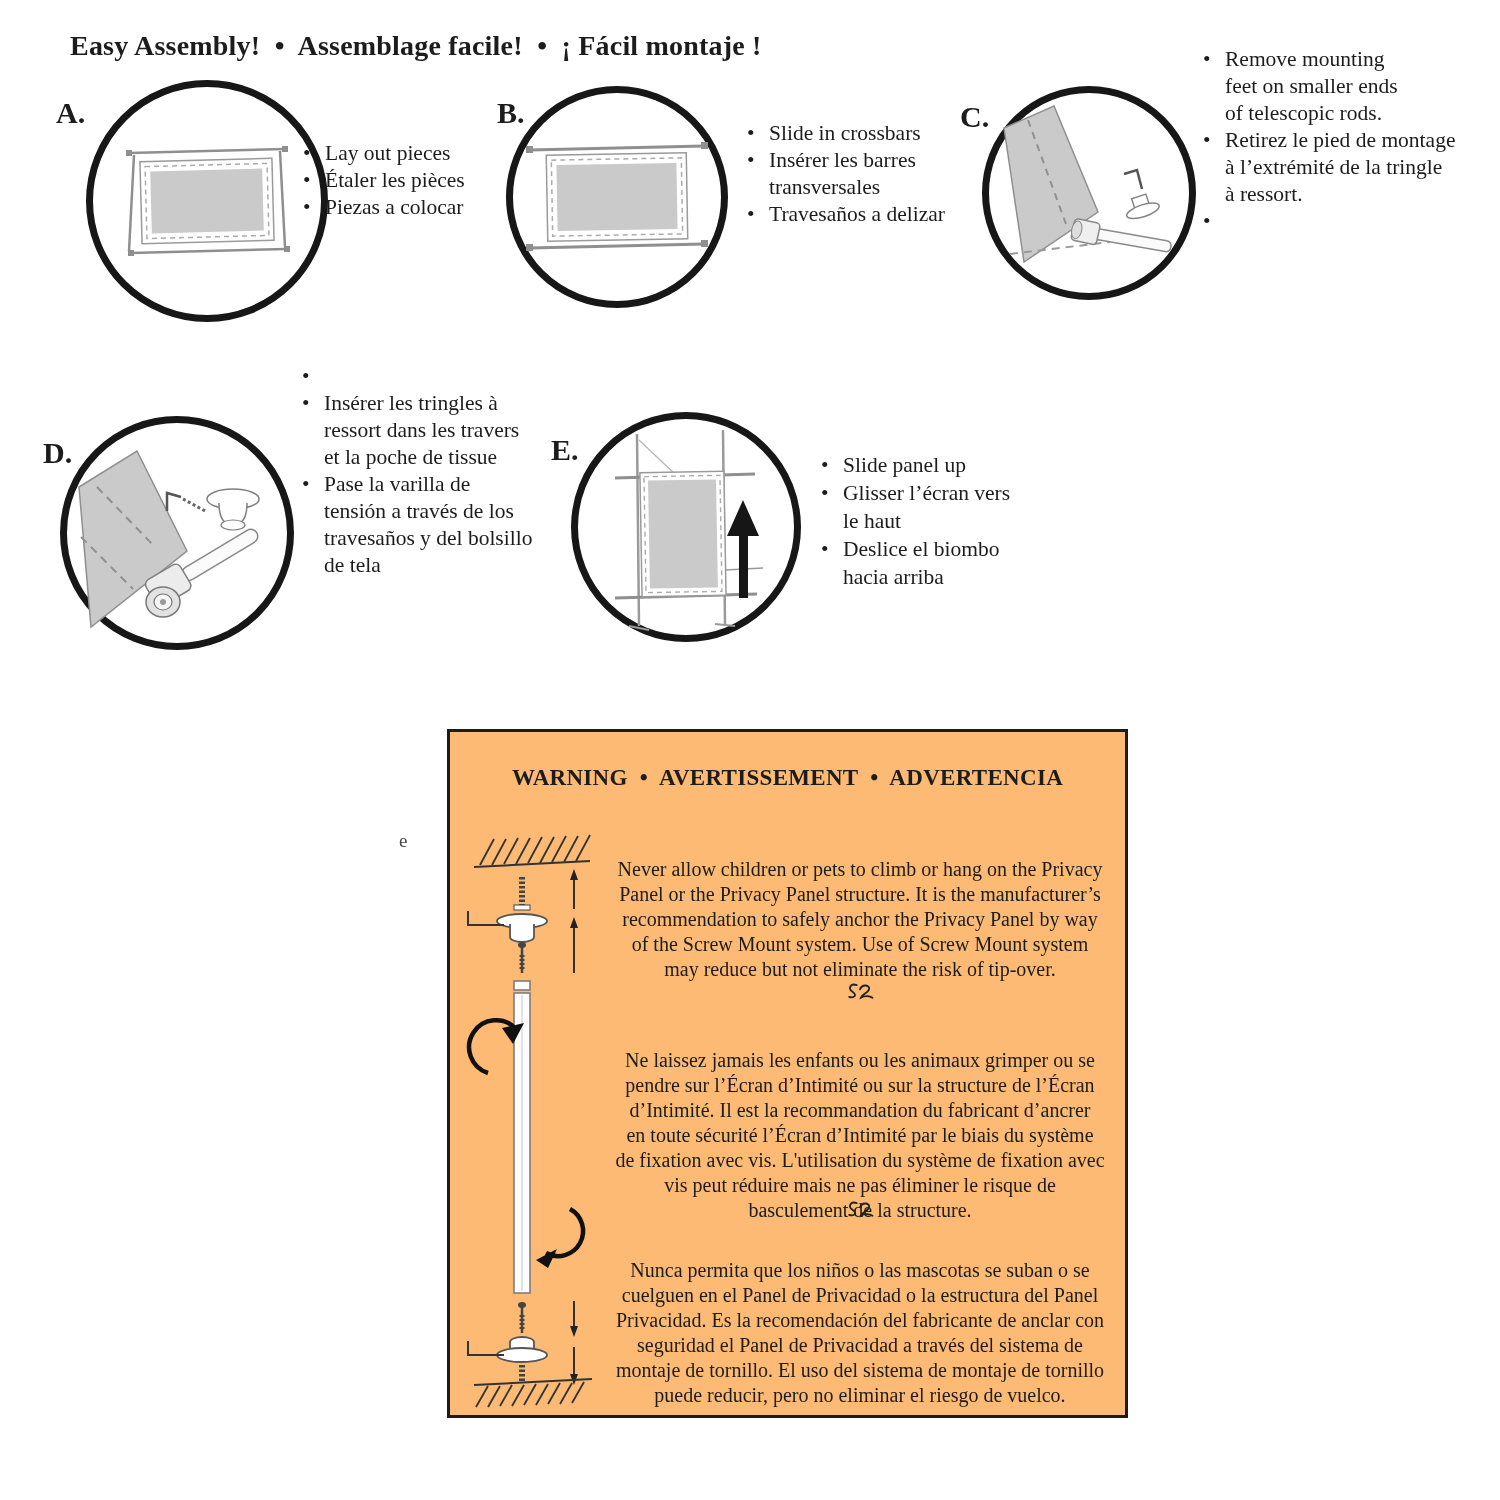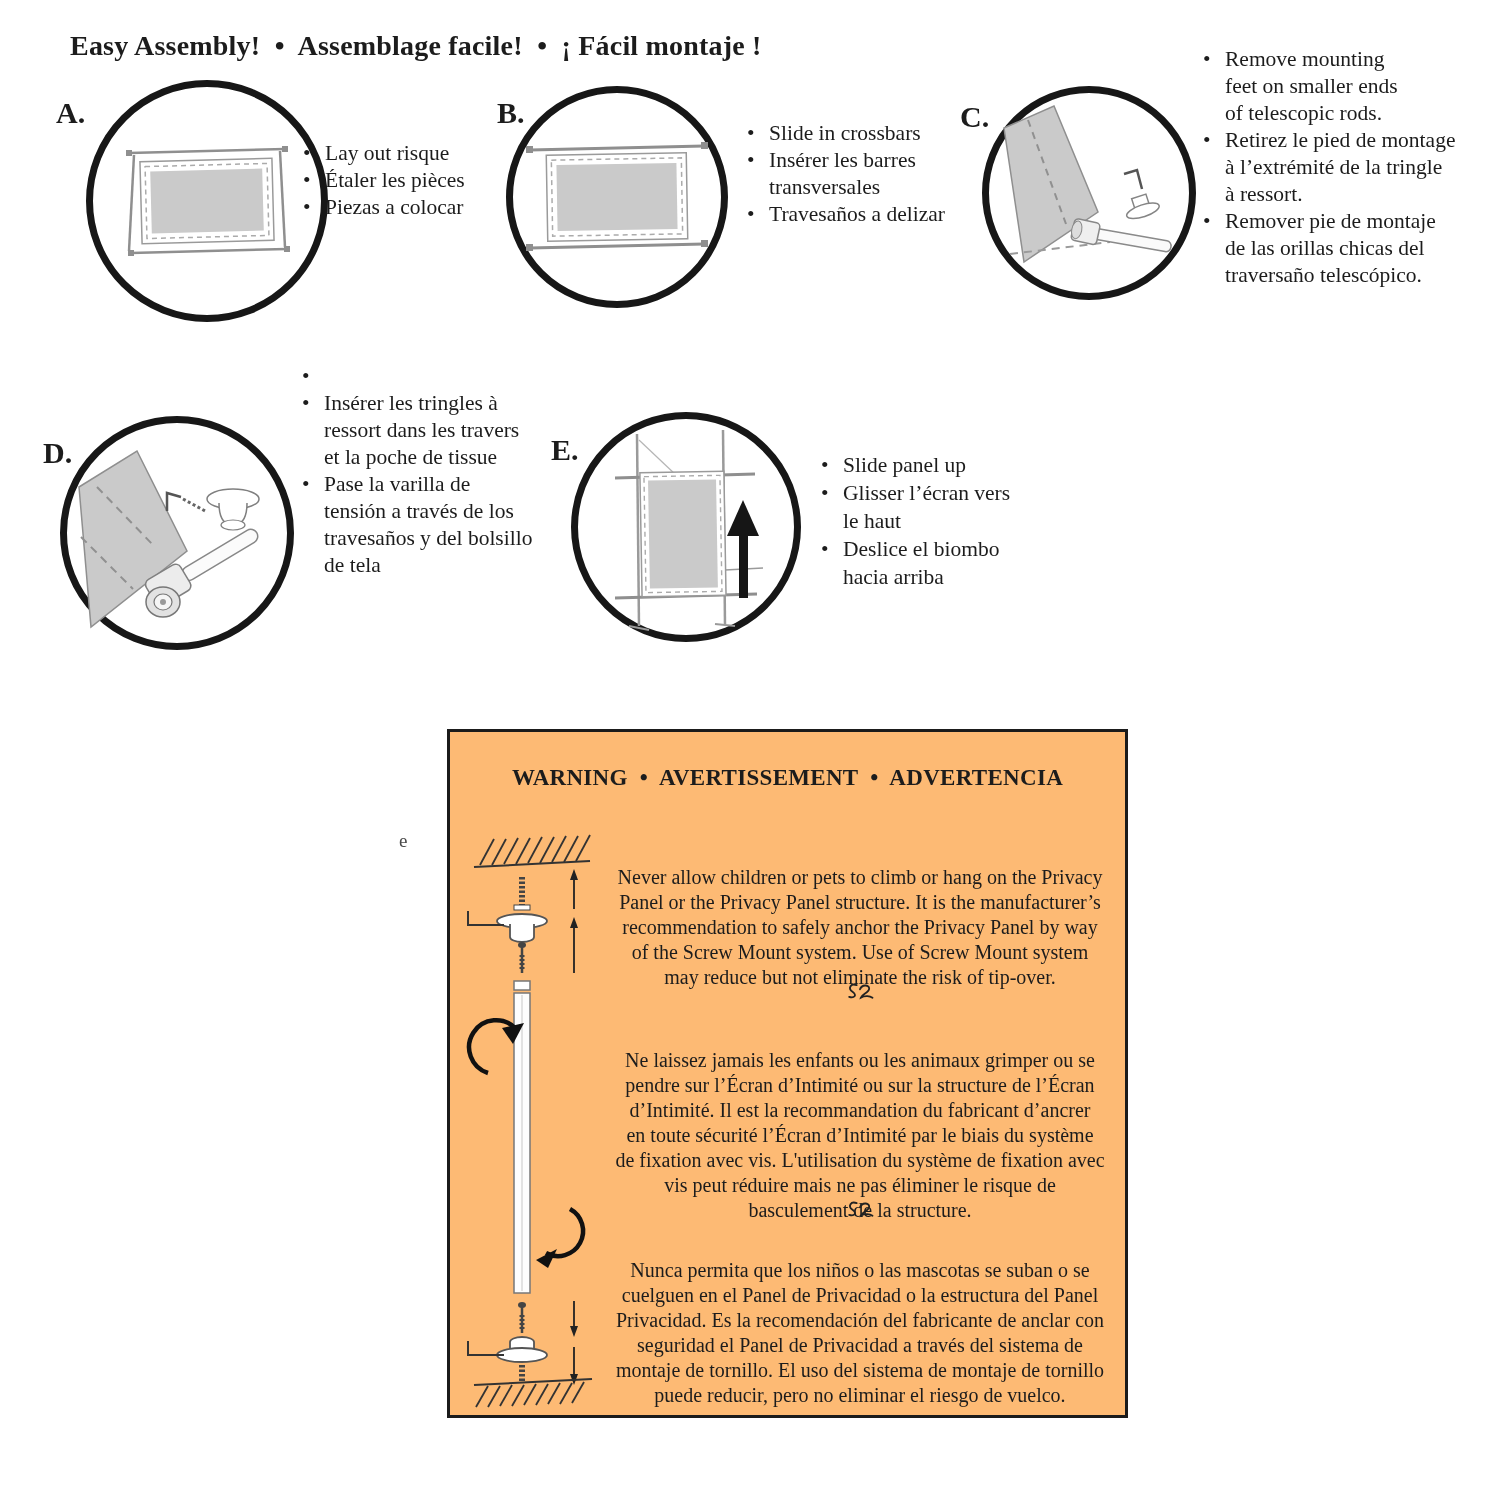--- a/index.html
+++ b/index.html
@@ -24,21 +24,21 @@
   #label-d{left:43px;top:436px;}  #circle-d{left:60px;top:416px;width:234px;height:234px;}
   #bullets-d{left:302px;top:363px;width:290px;}
   #label-e{left:551px;top:433px;} #circle-e{left:571px;top:412px;width:230px;height:230px;}
   #bullets-e{left:821px;top:451px;width:270px;line-height:28px;}
   .warning-box{position:absolute;left:447px;top:729px;width:681px;height:689px;
                border:3px solid #1b1b1b;box-sizing:border-box;background:#fdba74;}
   .warning-title{position:absolute;left:0;right:0;top:33px;margin:0;text-align:center;
                  font-size:23px;font-weight:bold;white-space:pre;letter-spacing:.3px;}
   .w-par{position:absolute;left:150px;width:520px;text-align:center;font-size:20px;line-height:25px;}
   .w-par .w-line{white-space:nowrap;}
-  #w-en{top:113px;} #w-fr{top:296px;} #w-es{top:506px;}
+  #w-en{top:105px;} #w-fr{top:296px;} #w-es{top:506px;}
   .ornament{position:absolute;left:150px;width:520px;text-align:center;}
   #orn-1{top:248px;} #orn-2{top:466px;}
   .mount-illus{position:absolute;left:8px;top:101px;}
   .stray-e{position:absolute;left:399px;top:830px;font-size:19px;color:#4a4a4a;}
 </style>
 </head>
 <body>
 
 <div class="page">
 
@@ -62,21 +62,21 @@
       <g transform="rotate(-1.5 86 61)">
         <rect x="20" y="20" width="132" height="82" fill="#fff" stroke="#9a9a9a" stroke-width="1.5"></rect>
         <rect x="25" y="25" width="122" height="72" fill="none" stroke="#ababab" stroke-width="1.5" stroke-dasharray="5 4"></rect>
         <rect x="30" y="30" width="112" height="62" fill="#cacaca"></rect>
       </g>
     </svg>
   </div>
   <ul class="bullets" id="bullets-a">
       <li>
         <span class="dot">•</span>
-        <span class="lines">Lay out risque</span>
+        <span class="lines">Lay out pieces</span>
       </li>
       <li>
         <span class="dot">•</span>
         <span class="lines">Étaler les pièces</span>
       </li>
       <li>
         <span class="dot">•</span>
         <span class="lines">Piezas a colocar</span>
       </li>
     </ul>
@@ -140,21 +140,20 @@
       <li>
         <span class="dot">•</span>
         <span class="lines">Remove mounting<br>feet on smaller ends<br>of telescopic rods.</span>
       </li>
       <li>
         <span class="dot">•</span>
         <span class="lines">Retirez le pied de montage<br>à l’extrémité de la tringle<br>à ressort.</span>
       </li>
       <li>
         <span class="dot">•</span>
-        <span class="lines">Remover pie de montaje<br>de las orillas chicas del<br>traversaño telescópico.</span>
       </li>
     </ul>
 
   <span class="step-label" id="label-d">D.</span>
   <div class="circle" id="circle-d">
     <svg width="216" height="216" viewBox="0 0 216 216">
       <polygon points="10,62 68,26 118,126 22,202" fill="#cacaca" stroke="#8f8f8f" stroke-width="1.5"></polygon>
       <line x1="28" y1="62" x2="86" y2="122" stroke="#909090" stroke-width="2" stroke-dasharray="8 6"></line>
       <line x1="12" y1="112" x2="64" y2="164" stroke="#909090" stroke-width="2" stroke-dasharray="8 6"></line>
       <g transform="rotate(-31 114 152)">

